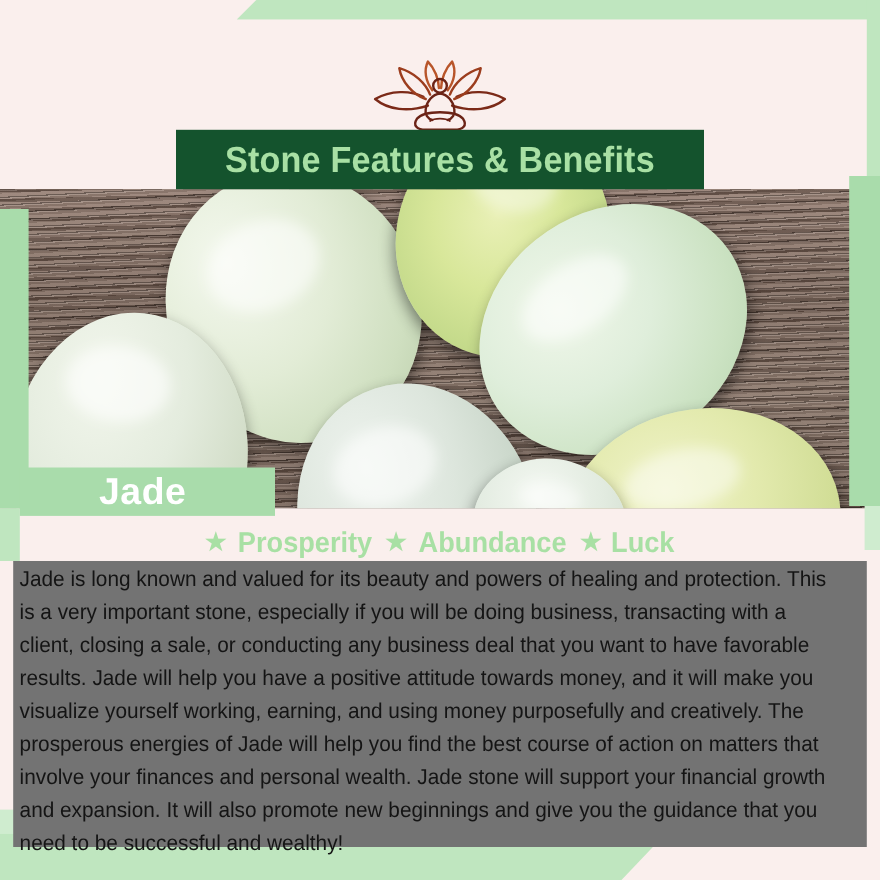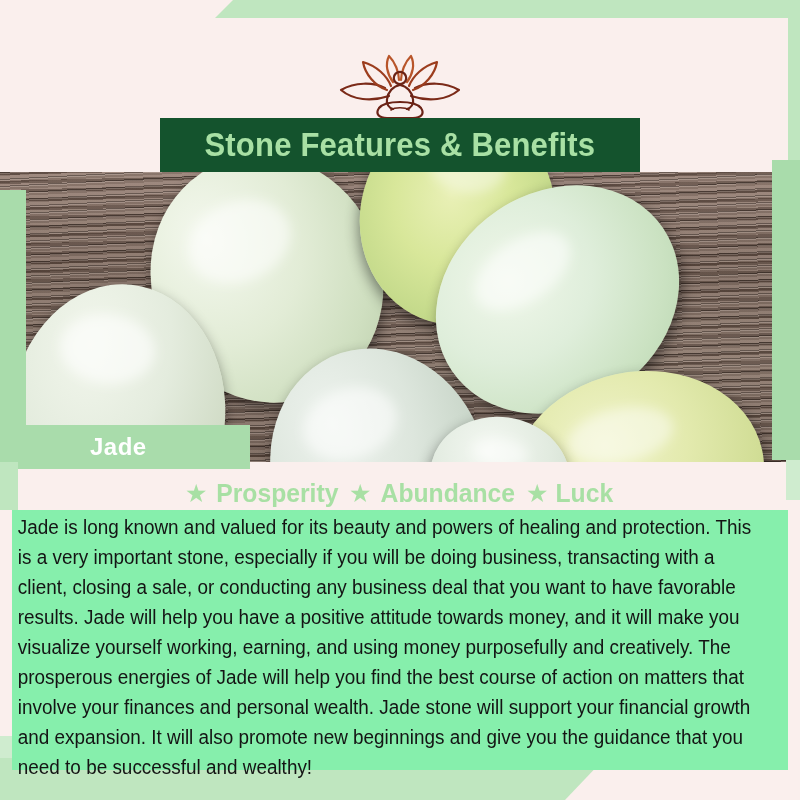--- a/index.html
+++ b/index.html
@@ -236,21 +236,21 @@
     left: 18px;
     width: 232px;
     height: 44px;
     background: #a9dcab;
     display: flex;
     align-items: center;
     z-index: 5;
   }
   .name-text {
     margin-left: 72px;
-    font-size: 24px;
+    font-size: 34px;
     font-weight: bold;
     color: #ffffff;
     letter-spacing: 0.5px;
   }
 
   
   .keywords {
     position: absolute;
     top: 478px;
     left: 0;
@@ -280,21 +280,21 @@
     white-space: nowrap;
   }
 
   
   .body-card {
     position: absolute;
     top: 510px;
     left: 12px;
     width: 776px;
     height: 260px;
-    background: #86efac;
+    background: #737373;
     z-index: 5;
   }
   .body-text {
     font-family: "Liberation Sans Narrow", "Liberation Sans", sans-serif;
     font-size: 19.6px;
     line-height: 30px;
     color: #141414;
     padding: 2px 4px 0 6px;
     transform: scaleX(0.965);
     transform-origin: left top;

